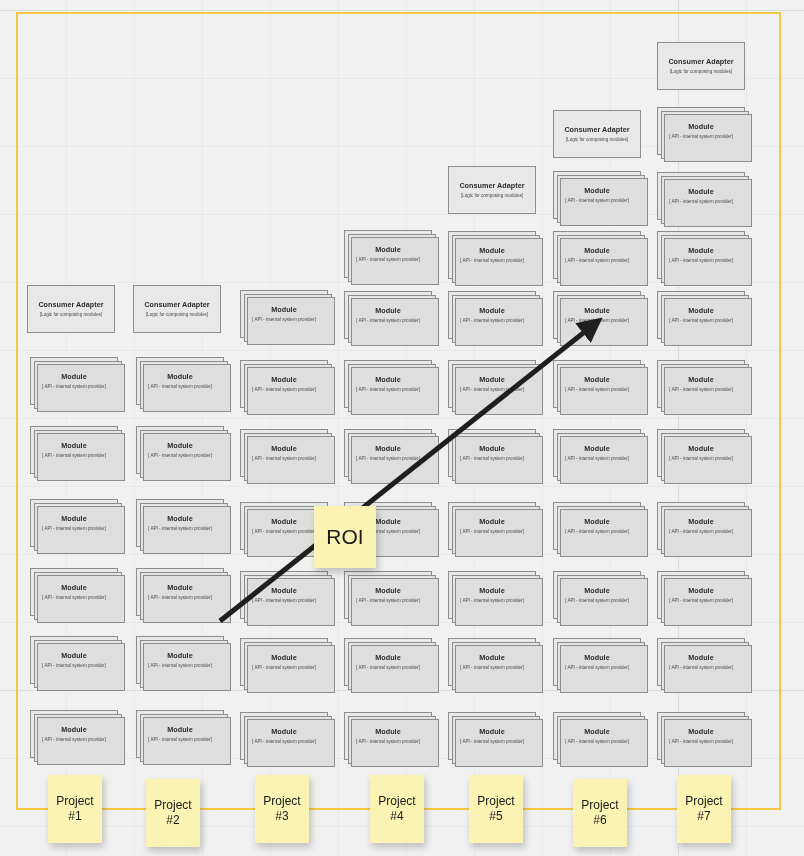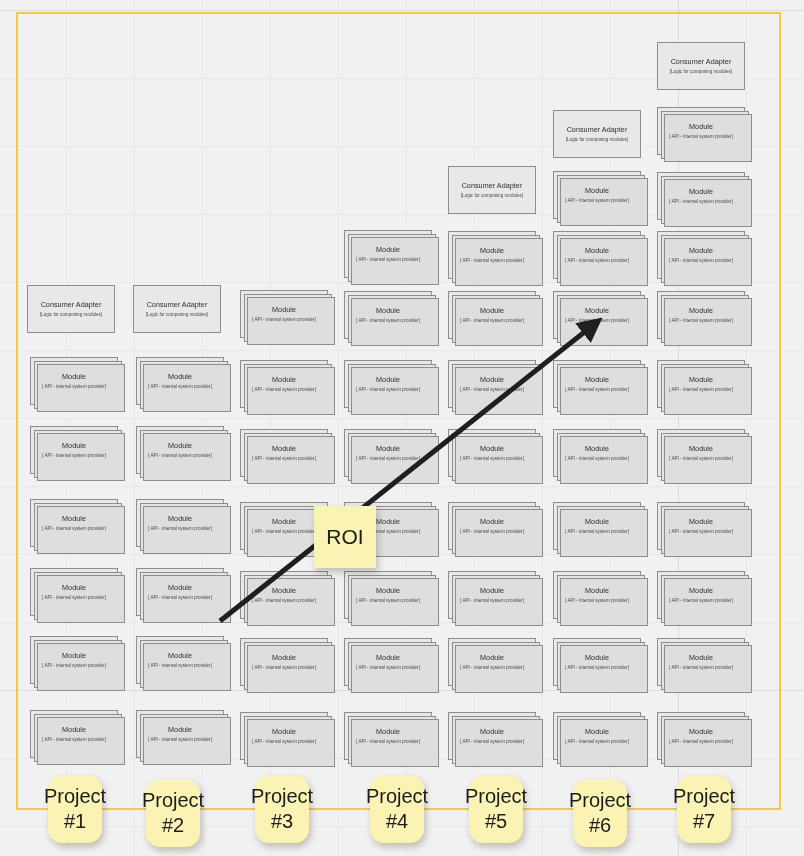--- a/index.html
+++ b/index.html
@@ -55,21 +55,21 @@
     border: 1px solid #8d8d8d;
     display: flex;
     flex-direction: column;
     align-items: center;
     justify-content: center;
     text-align: center;
     padding: 2px 3px;
   }
   .card .t {
     font-size: 7.2px;
-    font-weight: normal;
+    font-weight: bold;
     color: #2b2b2b;
     letter-spacing: 0.05px;
     line-height: 1.1;
     white-space: nowrap;
   }
   .card .s {
     font-size: 4.6px;
     color: #4a4a4a;
     margin-top: 4px;
     line-height: 1.1;
@@ -109,24 +109,23 @@
   .note.roi {
     width: 62px;
     height: 62px;
     font-size: 21px;
     z-index: 30;
     margin-left: 33px;
   }
   .note.project {
     width: 54px;
     height: 68px;
-    font-size: 20px;
+    font-size: 12px;
     line-height: 1.25;
     z-index: 30;
-    border-radius: 14px;
   }
   .note.project .l2 { display: block; }
 
   
   #arrow {
     position: absolute;
     left: 0; top: 0;
     width: 804px;
     height: 856px;
     pointer-events: none;

